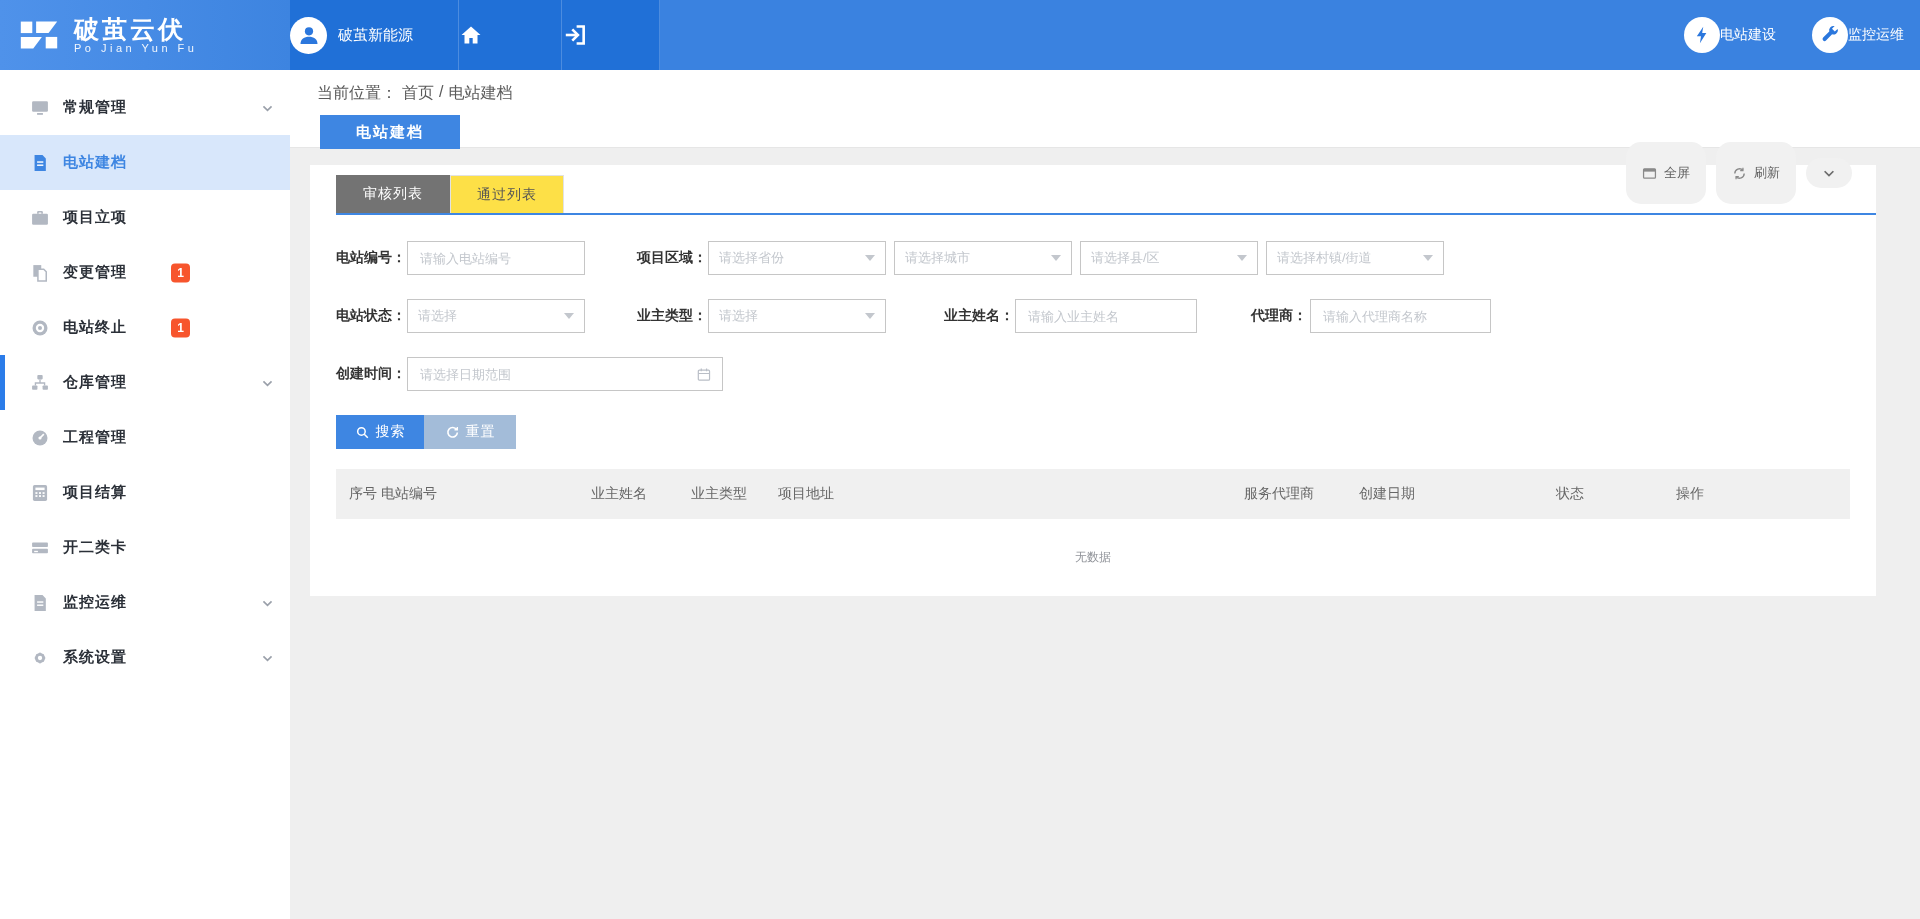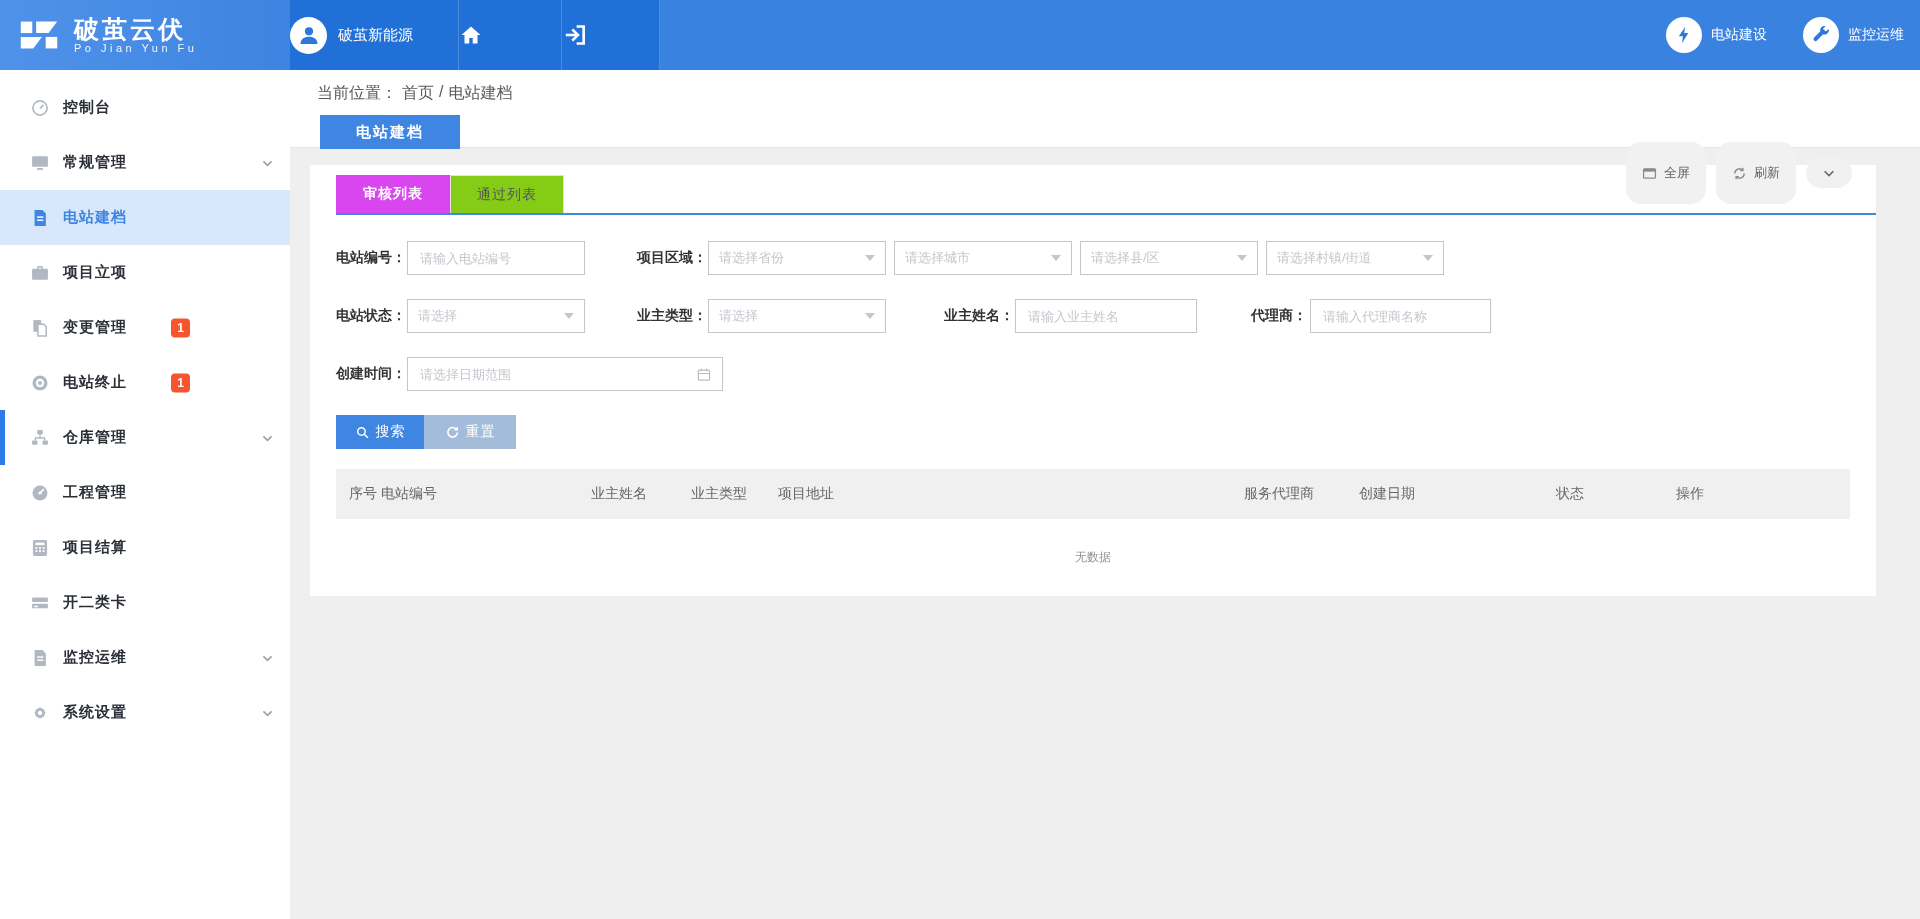--- a/index.html
+++ b/index.html
@@ -16,21 +16,21 @@
   .logo-text .cn{color:#fff;font-size:25px;font-weight:bold;letter-spacing:3px;line-height:26px}
   .logo-text .en{color:rgba(255,255,255,.92);font-size:11px;letter-spacing:3.5px;line-height:13px}
   .hdr-sec{background:#2070d7;display:flex;align-items:center;justify-content:flex-start;
     border-right:1px solid rgba(255,255,255,.2);cursor:pointer;box-sizing:border-box}
   .sec-user{width:169px;gap:11px}
   .sec-home{width:103px}
   .sec-login{width:98px}
   .avatar{width:37px;height:37px;border-radius:50%;background:#fff;display:flex;align-items:center;justify-content:center;overflow:hidden}
   .user-name{color:#fff;font-size:15px}
   .hdr-right{margin-left:auto;display:flex;align-items:center;gap:36px;padding-right:16px}
-  .hdr-right-item{display:flex;align-items:center;gap:9px;cursor:pointer}
+  .hdr-right-item{display:flex;align-items:center;cursor:pointer}
   .round-ico{width:36px;height:36px;border-radius:50%;background:#fff;display:flex;align-items:center;justify-content:center}
   .hdr-right-item span.lbl{color:#fff;font-size:14px}
   
   .sidebar{position:absolute;left:0;top:70px;width:290px;height:849px;background:#fff;
     padding-top:10px;box-sizing:border-box;z-index:2}
   .side-item{position:relative;height:55px;display:flex;align-items:center;padding-left:30px;cursor:pointer}
   .side-item.active{background:#d8e7fb}
   .side-item.active .s-label{color:#3e86e2}
   .side-item.marked::before{content:"";position:absolute;left:0;top:0;width:5px;height:100%;background:#2b7ce9}
   .s-ico{width:20px;height:20px;margin-right:13px;display:flex;align-items:center;justify-content:center;flex-shrink:0}
@@ -47,22 +47,22 @@
   .crumb .link{color:#5a5a5a;cursor:pointer}
   .page-tab{margin:11px 0 0 3px;width:140px;height:34px;background:#3e86e2;color:#fff;
     font-size:15px;font-weight:bold;display:flex;align-items:center;justify-content:center;
     letter-spacing:2px;cursor:pointer}
   .card{margin:17px 44px 0 20px;background:#fff;min-height:423px;box-sizing:border-box;padding-bottom:14px}
   
   .tabs-bar{position:relative;margin-left:26px;padding-top:10px;display:flex;align-items:flex-end;
     border-bottom:2px solid #3e86e2}
   .tab{height:38px;min-width:114px;padding:0 24px;display:flex;align-items:center;justify-content:center;
     font-size:14px;box-sizing:border-box;cursor:pointer;letter-spacing:1px}
-  .tab.active{background:#d946ef;color:#fff;font-weight:bold}
-  .tab.inactive{background:#84cc16;color:#555;border:1px solid #e2e2e2;border-bottom:none}
+  .tab.active{background:#737373;color:#fff;font-weight:normal}
+  .tab.inactive{background:#fde047;color:#555;border:1px solid #e2e2e2;border-bottom:none}
   .toolbar{position:absolute;right:24px;bottom:9px;display:flex;gap:10px;align-items:center}
   .pill{height:30px;border-radius:15px;background:#f1f1f1;display:flex;align-items:center;gap:7px;
     padding:16px 16px;font-size:13px;color:#5f5f5f;cursor:pointer}
   .pill.caret-only{width:46px;justify-content:center;padding:0}
   
   .filters{padding:26px 26px 0}
   .f-row{display:flex;align-items:center;margin-bottom:24px}
   .f-label{width:68px;text-align:right;margin-right:3px;font-size:14px;font-weight:bold;color:#333;flex-shrink:0;white-space:nowrap}
   .ml52{margin-left:52px}.ml58{margin-left:58px}.ml42{margin-left:42px}
   .f-input{height:34px;border:1px solid #c6c6c6;box-sizing:border-box;display:flex;align-items:center;
@@ -147,29 +147,20 @@
         <svg width="20" height="20" viewBox="0 0 24 24">
             <path d="M21.5 6.2a5.3 5.3 0 0 1-7 5L7.2 18.5a2.4 2.4 0 1 1-3.4-3.4l7.3-7.3a5.3 5.3 0 0 1 6.5-6.5L14.4 4.5l3.4 3.4 3.2-3.2c.3.5.5 1 .5 1.5z" fill="#2b77dd"></path>
           </svg>
       </div>
       <span class="lbl">监控运维</span>
     </div>
   </div>
 </div>
 
 <div class="sidebar">
-  <div class="side-item">
-    <span class="s-ico">
-      <svg width="20" height="20" viewBox="0 0 24 24" fill="none" stroke="#b2b8c2" stroke-width="2">
-        <circle cx="12" cy="12" r="8.5"></circle>
-          <path d="M12 12.5l4.2-4.2"></path>
-      </svg>
-    </span>
-    <span class="s-label">控制台</span>
-  </div>
 
   <div class="side-item">
     <span class="s-ico">
       <svg width="20" height="20" viewBox="0 0 24 24" fill="#b2b8c2">
         <rect x="2.5" y="4" width="19" height="12.5" rx="1.5"></rect>
           <rect x="8.5" y="18" width="7" height="2.2"></rect>
       </svg>
     </span>
     <span class="s-label">常规管理</span>
     <span class="s-chevron">

